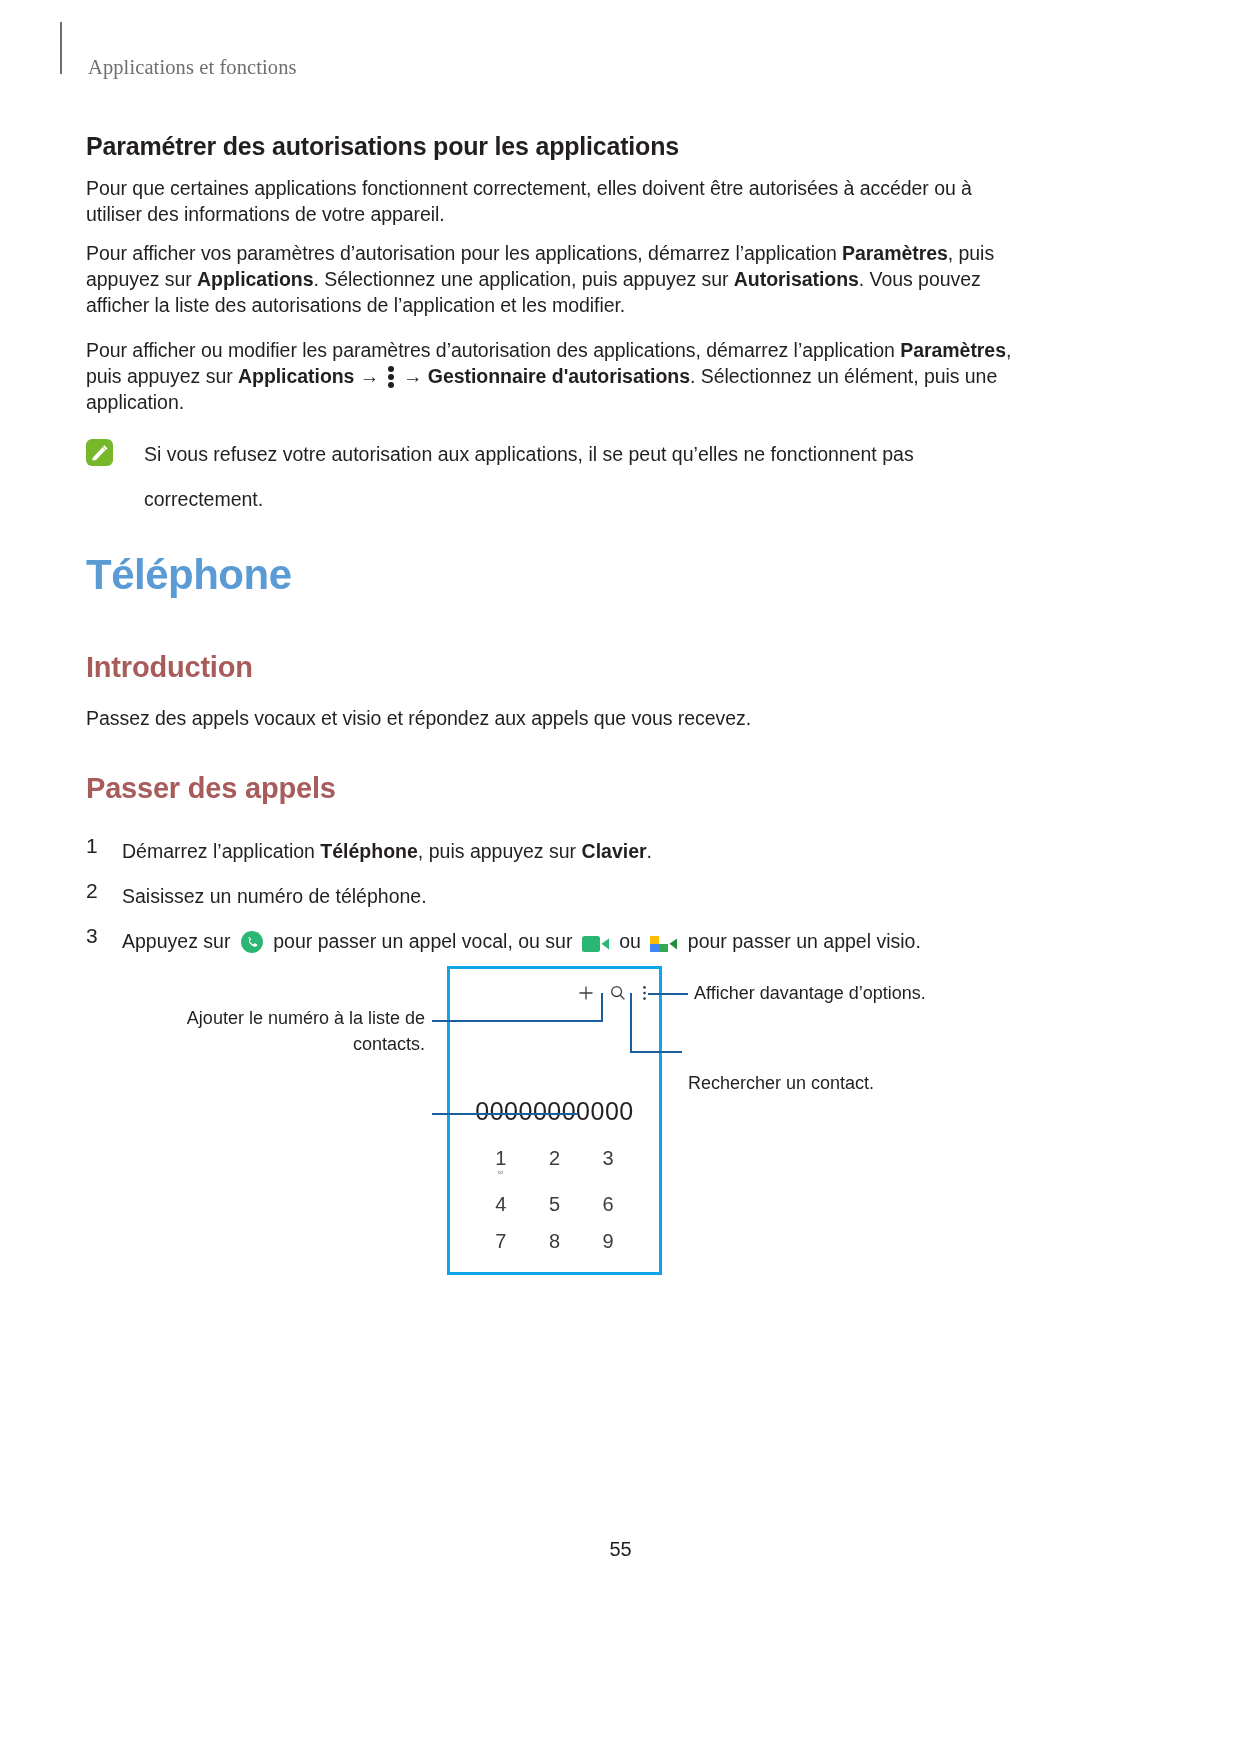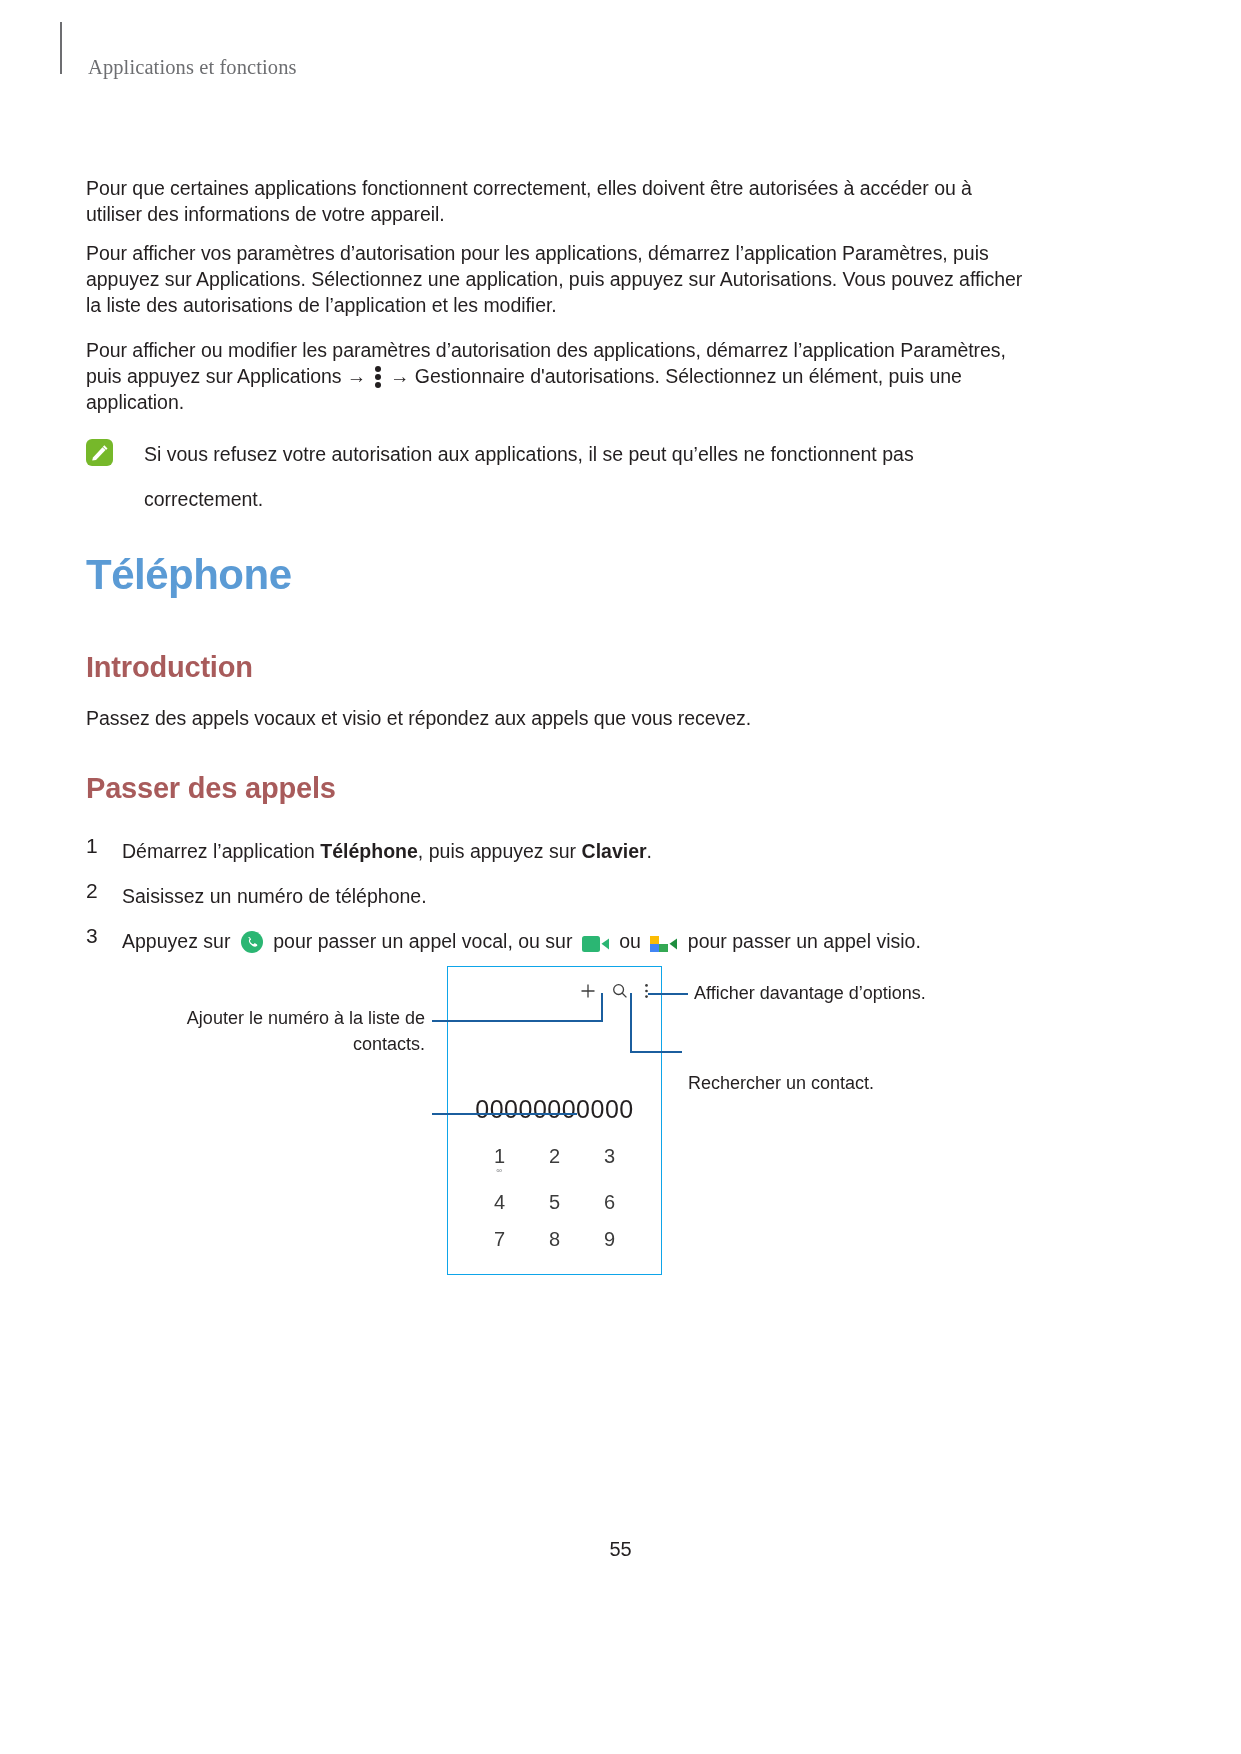--- a/index.html
+++ b/index.html
@@ -61,21 +61,21 @@
   }
 
   p.body {
     position: absolute;
     margin: 0;
     font-size: 19.5px;
     line-height: 26px;
     color: #231f20;
     letter-spacing: -0.05px;
   }
-  p.body b { font-weight: normal; }
+  p.body b { font-weight: bold; }
 
   .dots-icon {
     display: inline-block;
     width: 7px;
     height: 22px;
     position: relative;
     vertical-align: -4px;
     margin: 0 3px;
   }
   .dots-icon i {
@@ -167,21 +167,21 @@
     margin: 0 4px;
   }
 
   
   .mock {
     position: absolute;
     left: 447px;
     top: 966px;
     width: 215px;
     height: 309px;
-    border: 1px solid #0ea5e9;
+    border: 3px solid #0ea5e9;
     background: #ffffff;
     box-sizing: border-box;
   }
   .mock-topbar {
     position: absolute;
     right: 12px;
     top: 16px;
     display: flex;
     align-items: center;
     gap: 16px;
@@ -252,20 +252,21 @@
 </head>
 <body>
 
 <div class="page">
 
   <div class="header">
     <div class="header-rule"></div>
     <div class="header-title">Applications et fonctions</div>
   </div>
 
+  <h2 class="sec-head" style="left:86px; top:132px;">Paramétrer des autorisations pour les applications</h2>
 
   <p class="body" style="left:86px; top:175px; width:930px;">Pour que certaines applications fonctionnent correctement, elles doivent être autorisées à accéder ou à utiliser des informations de votre appareil.</p>
 
   <p class="body" style="left:86px; top:240px; width:945px;"><span>Pour afficher vos paramètres d’autorisation pour les applications, démarrez l’application </span><b>Paramètres</b><span>, puis appuyez sur </span><b>Applications</b><span>. Sélectionnez une application, puis appuyez sur </span><b>Autorisations</b><span>. Vous pouvez afficher la liste des autorisations de l’application et les modifier.</span></p>
 
   <p class="body" style="left:86px; top:337px; width:950px;"><span>Pour afficher ou modifier les paramètres d’autorisation des applications, démarrez l’application </span><b>Paramètres</b><span>, puis appuyez sur </span><b>Applications</b><b> → </b><span class="dots-icon"><i></i><i></i><i></i></span><b> → </b><b>Gestionnaire d'autorisations</b><span>. Sélectionnez un élément, puis une application.</span></p>
 
   <div class="note">
     <div class="note-icon">
       <svg width="27" height="27" viewBox="0 0 27 27" aria-hidden="true">

